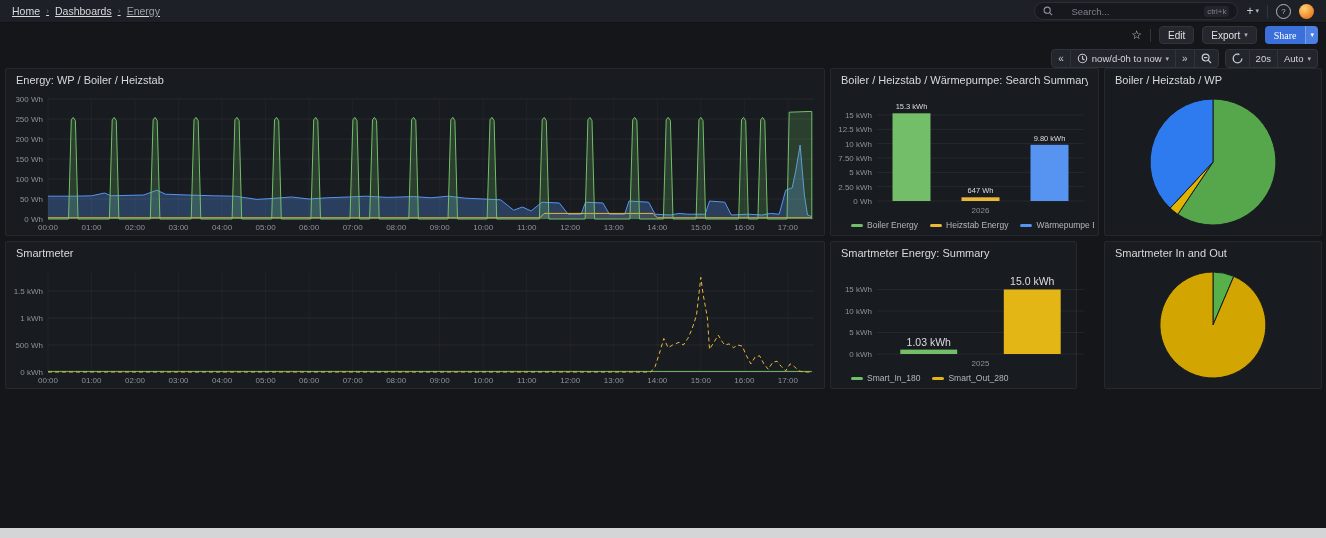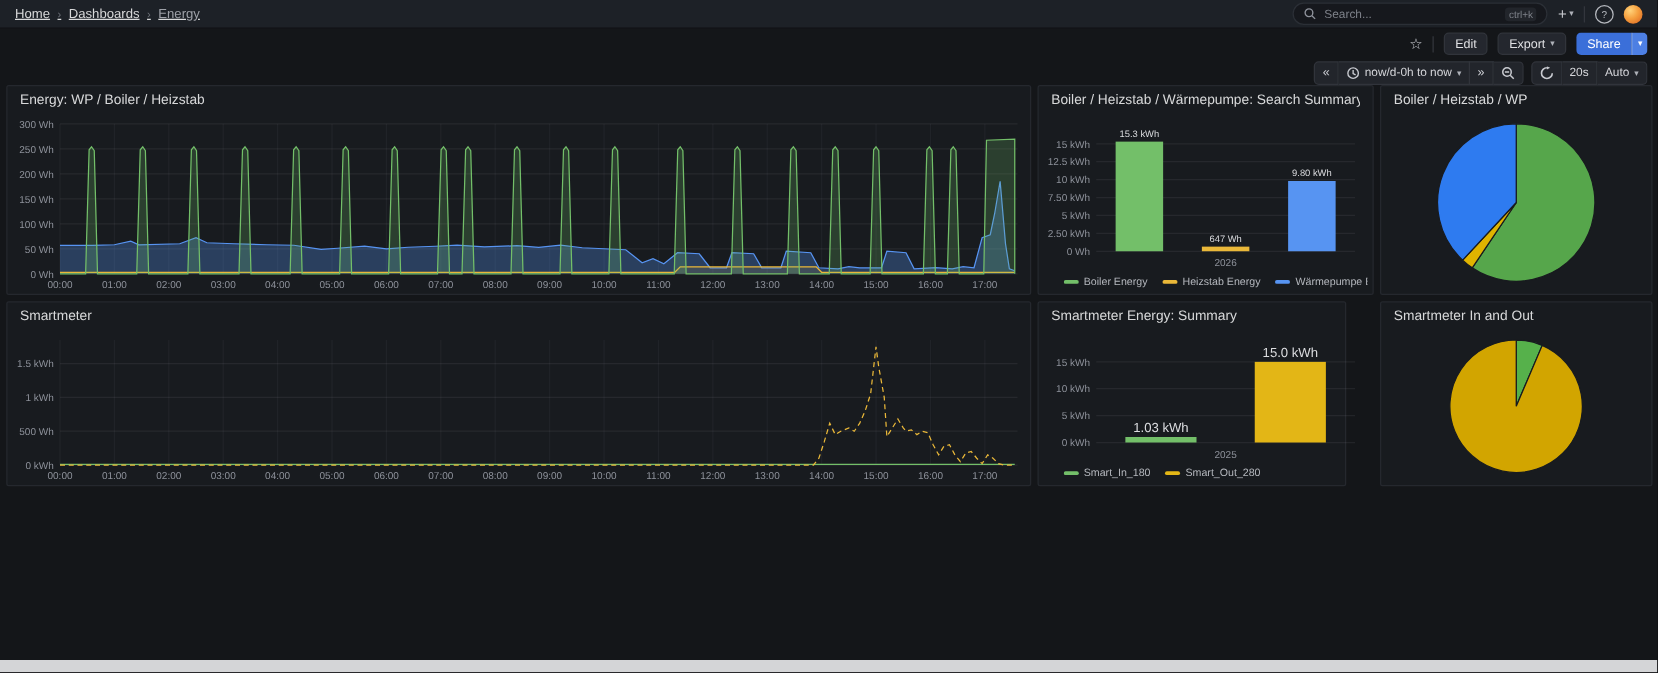--- a/index.html
+++ b/index.html
@@ -6,37 +6,37 @@
   #frame{position:relative;width:1326px;height:538px;overflow:hidden;
     font-family:"Liberation Sans","DejaVu Sans",sans-serif;background:#141619;color:#d8d9da;}
   
   #topnav{position:absolute;top:0;left:0;right:0;height:23px;background:#1d2127;
     border-bottom:1px solid #101114;display:flex;align-items:center;justify-content:space-between;padding:0 12px;box-sizing:border-box;}
   .breadcrumb{display:flex;align-items:center;gap:6px;font-size:10.5px;text-decoration:underline;}
   .crumb{color:#d8d9da;cursor:pointer;}
   .crumb.dim{color:#9da0a7;}
   .bc-sep{color:#6b6f76;font-size:9px;}
   .nav-right{display:flex;align-items:center;gap:8px;}
-  .searchbox{display:flex;align-items:center;gap:6px;width:186px;height:16px;background:#16181d;
+  .searchbox{display:flex;align-items:center;gap:18px;width:186px;height:16px;background:#16181d;
     border:1px solid #2b2f36;border-radius:9px;padding:0 8px;font-size:9.5px;color:#7e828a;}
   .searchbox .ph{flex:1;}
   .kbd{font-size:8px;color:#7e828a;background:#22252b;border-radius:3px;padding:1px 3px;}
   .navbtn{display:flex;align-items:center;gap:2px;color:#c9cbd1;font-size:12px;cursor:pointer;}
   .caret{font-size:7px;color:#aeb1b8;}
   .vdiv{width:1px;height:13px;background:#33363d;}
   .helpcirc{width:13px;height:13px;border:1.2px solid #b6b9bf;border-radius:50%;display:flex;
     align-items:center;justify-content:center;font-size:8px;color:#b6b9bf;}
   .avatar{width:15px;height:15px;border-radius:50%;
     background:radial-gradient(circle at 35% 30%,#ffd27a 0%,#f59f3e 45%,#d95f1e 100%);}
   
   #actionsbar{position:absolute;top:24px;right:8px;height:22px;display:flex;align-items:center;gap:8px;}
   .star{color:#c9cbd1;font-size:12px;cursor:pointer;}
   .btn{display:flex;align-items:center;gap:4px;background:#24272e;border:1px solid #31343b;
     border-radius:4px;color:#dfe0e3;font-size:10px;height:18px;padding:0 8px;cursor:pointer;}
-  .share{display:flex;align-items:stretch;height:18px;border-radius:4px;overflow:hidden;cursor:pointer;}
+  .share{display:flex;align-items:stretch;height:18px;border-radius:4px;overflow:hidden;cursor:pointer;font-family:Liberation Serif, serif;}
   .share .main{background:#3b6fd9;color:#fff;font-size:10px;display:flex;align-items:center;padding:0 9px;}
   .share .arrow{background:#4d7fe3;color:#fff;display:flex;align-items:center;padding:0 4px;border-left:1px solid rgba(255,255,255,.25);}
   
   #timebar{position:absolute;top:49px;right:8px;height:19px;display:flex;align-items:center;gap:6px;}
   .tgroup{display:flex;align-items:stretch;height:19px;}
   .tbtn{display:flex;align-items:center;gap:4px;background:#22252b;border:1px solid #31343b;
     color:#d5d6da;font-size:9.5px;padding:0 6px;cursor:pointer;}
   .tgroup .tbtn+.tbtn{border-left:none;}
   .tgroup .tbtn:first-child{border-radius:4px 0 0 4px;}
   .tgroup .tbtn:last-child{border-radius:0 4px 4px 0;}

